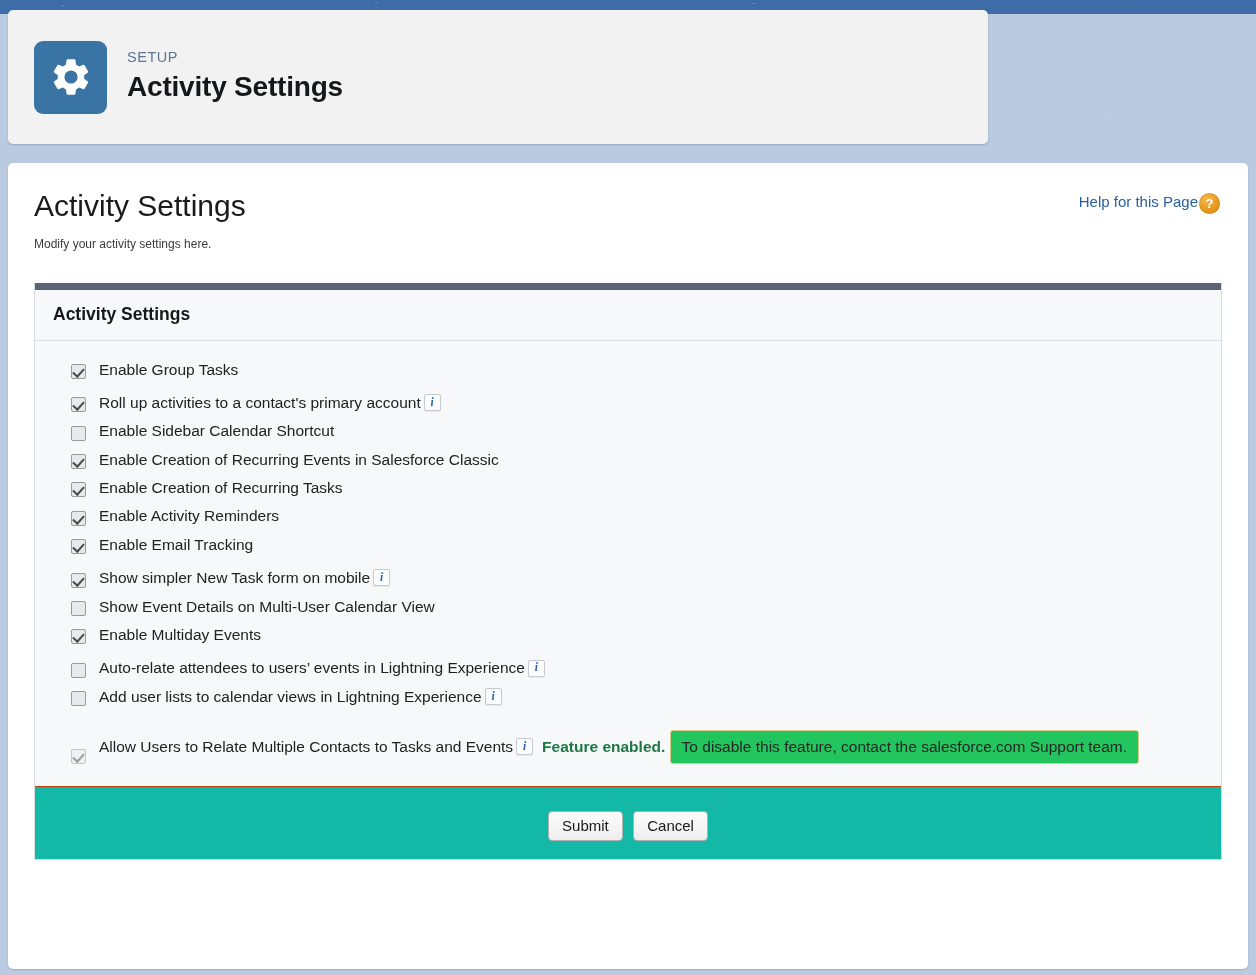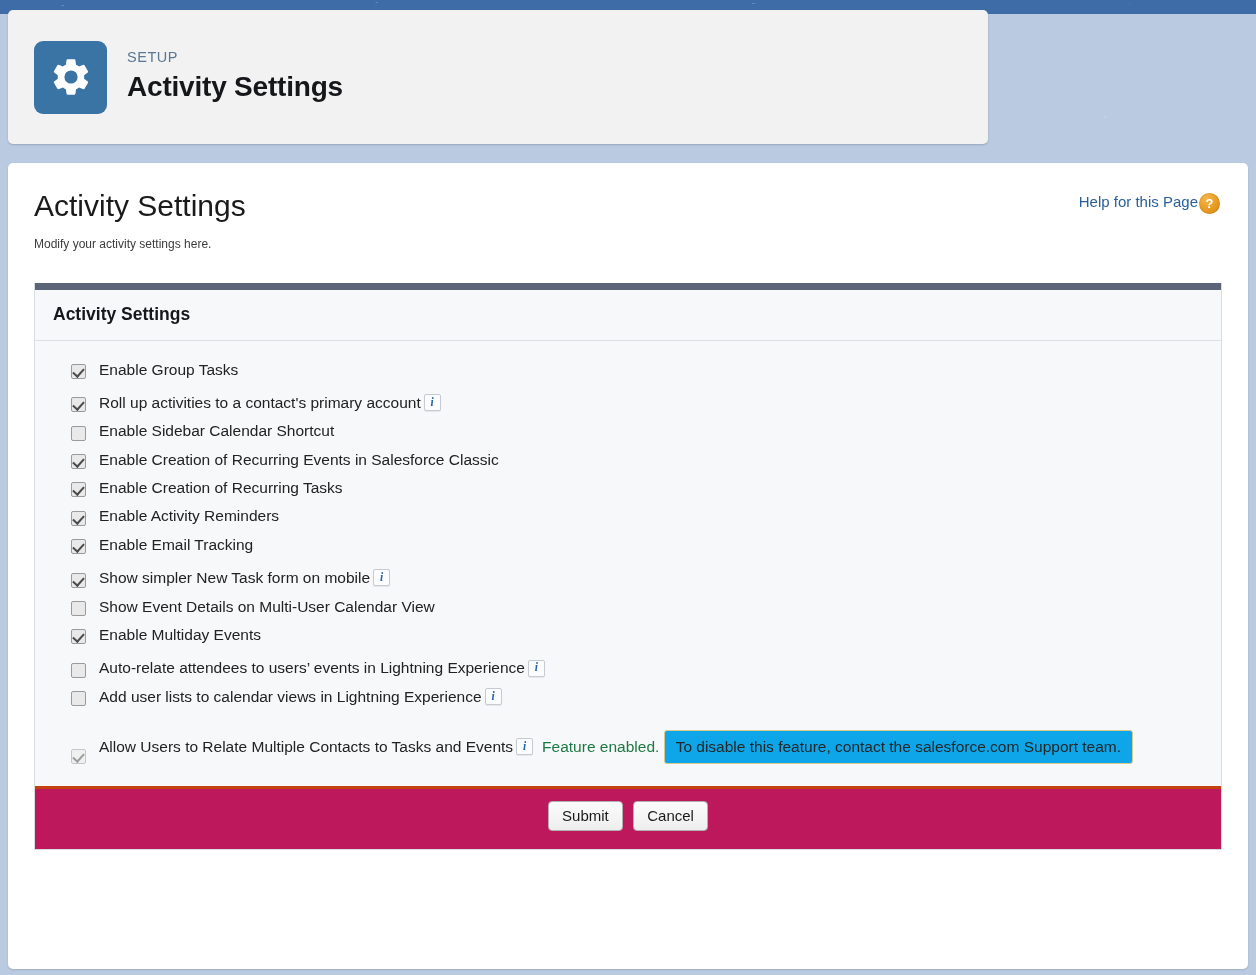--- a/index.html
+++ b/index.html
@@ -222,39 +222,39 @@
     font-weight: bold;
     font-family: "Liberation Serif", serif;
     line-height: 1;
     vertical-align: 2px;
     margin: 0 3px;
     box-shadow: 0 1px 1px rgba(0,0,0,.07);
   }
 
   .feature-enabled {
     color: #1d7844;
-    font-weight: normal;
+    font-weight: bold;
     margin-left: 6px;
     font-size: 15.5px;
   }
   .notice-box {
     display: inline-block;
     margin-top: 7px;
-    background: #0ea5e9;
+    background: #22c55e;
     border: 1px solid #d9c98b;
     border-radius: 3px;
     padding: 6px 11px 7px;
     font-size: 15.5px;
     color: #262626;
   }
 
   .panel-footer {
-    border-top: 3px solid #c2410c;
-    background: #be185d;
-    padding: 12px 0 18px;
+    border-top: 1px solid #c2410c;
+    background: #14b8a6;
+    padding: 24px 0 18px;
     text-align: center;
   }
   .btn {
     font-family: "Liberation Sans", sans-serif;
     font-size: 15px;
     color: #1a1a1a;
     background: linear-gradient(#fcfcfc, #eeeeee);
     border: 1px solid #b0b0b0;
     border-radius: 4px;
     padding: 5px 13px 6px;

